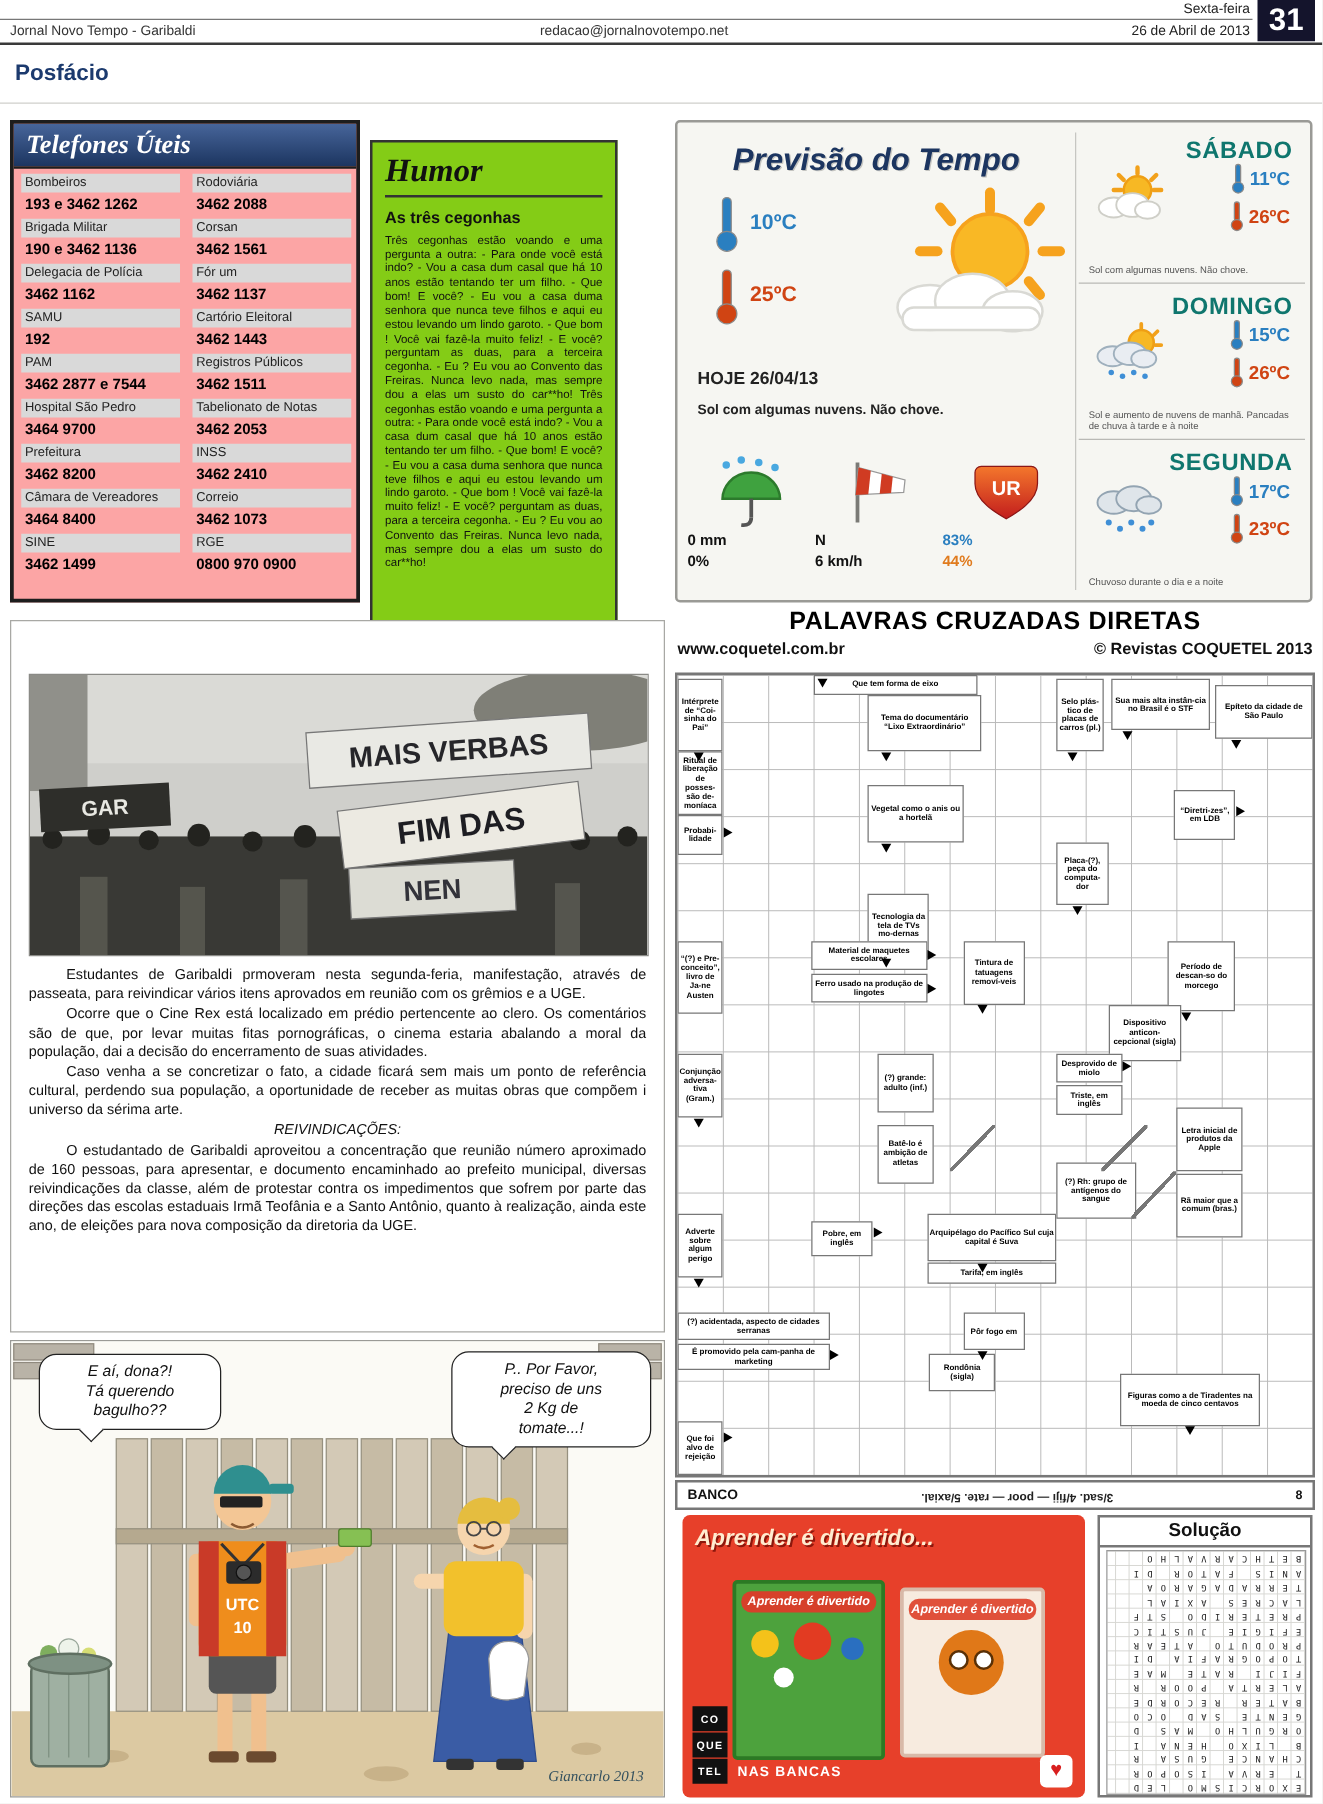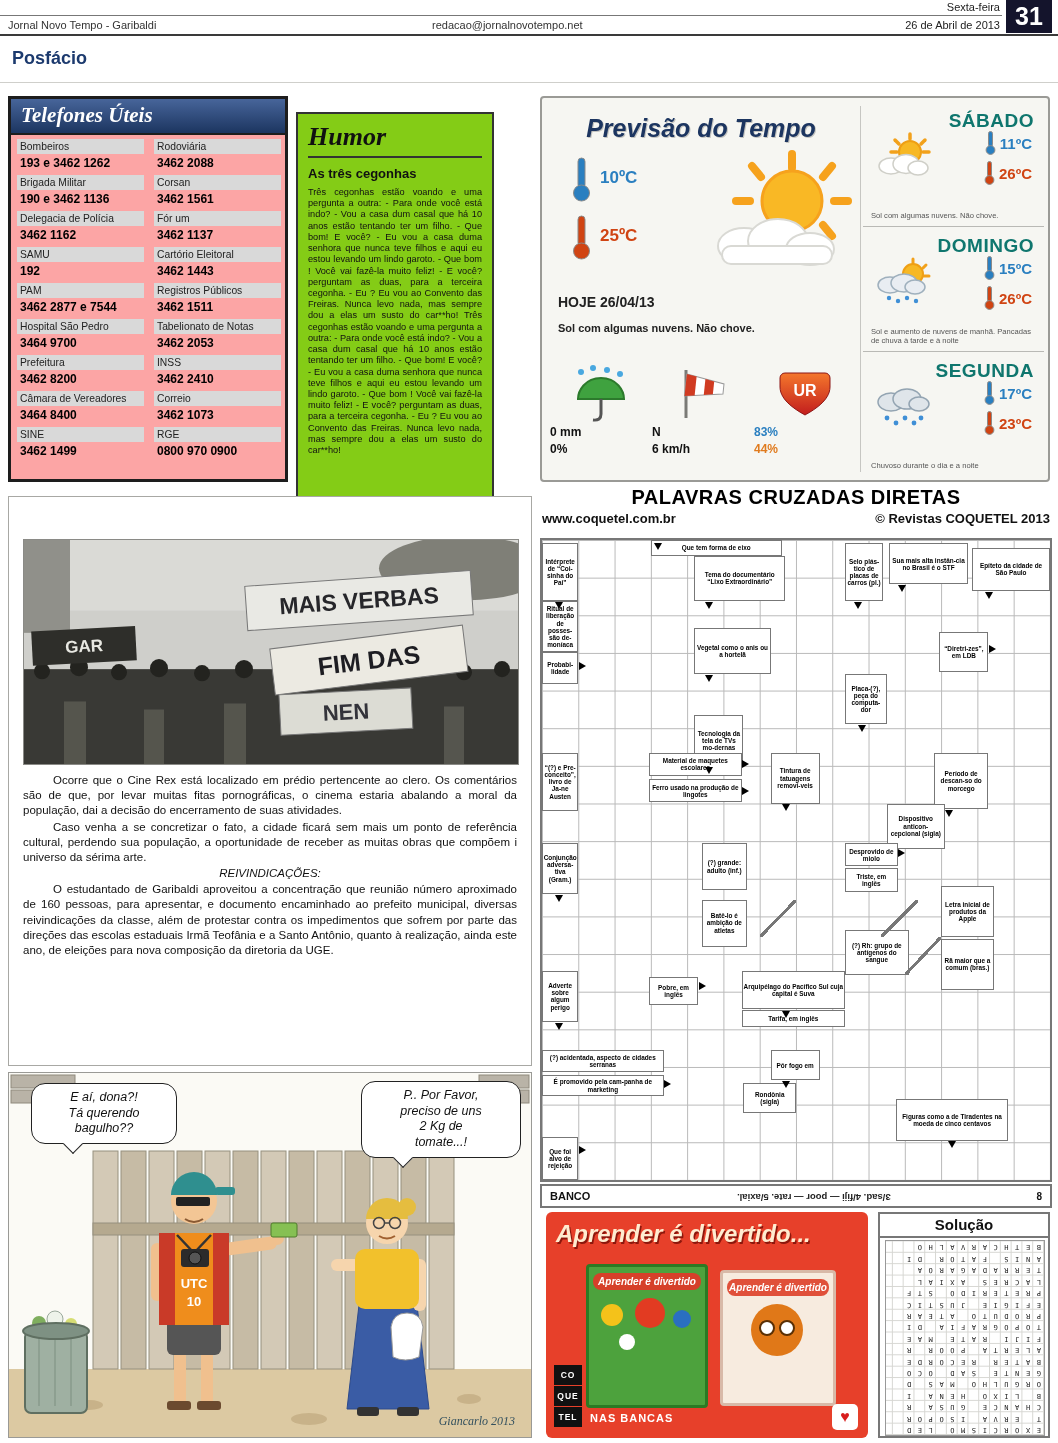--- a/index.html
+++ b/index.html
@@ -108,21 +108,21 @@
   .cw-banco{position:absolute;left:0;top:698px;width:508px;height:20px;border:2px solid #777;display:flex;
             align-items:center;background:#fff;}
   .banco-label{font-size:11px;font-weight:bold;padding:0 8px;}
   .banco-text{flex:1;text-align:center;}
   .banco-text span{display:inline-block;transform:rotate(180deg);font-size:9.5px;font-weight:bold;color:#222;}
   .banco-num{font-size:10px;font-weight:bold;padding:0 8px;}
 
   
   #ad{position:absolute;left:546px;top:1212px;width:322px;height:226px;background:#e7402a;border-radius:6px;
       box-sizing:border-box;overflow:hidden;}
-  .ad-headline{position:absolute;left:10px;top:8px;font-size:24px;font-weight:bold;font-style:italic;
+  .ad-headline{position:absolute;left:10px;top:8px;font-size:18px;font-weight:bold;font-style:italic;
                color:#ffecd0;text-shadow:1.5px 1.5px 0 #8c170c;}
   .ad-book1{position:absolute;left:40px;top:52px;width:122px;height:144px;background:#4da23d;
             border:3px solid #2c7a24;border-radius:4px;box-sizing:border-box;}
   .ad-book2{position:absolute;left:174px;top:58px;width:116px;height:136px;background:#f7ebdf;
             border:3px solid #d8b9a8;border-radius:4px;box-sizing:border-box;}
   .bk-ribbon{margin:6px 4px 0;background:#d6402a;color:#fff;font-style:italic;font-weight:bold;
              font-size:10px;text-align:center;border-radius:8px;padding:3px 2px;line-height:1.1;}
   .bk-ribbon2{background:#e0503a;}
   .bk-art{position:relative;height:72px;}
   .dot{position:absolute;border-radius:50%;}
@@ -495,20 +495,21 @@
           <rect x="248" y="96" width="194" height="46" fill="#eceae2" stroke="#777"></rect>
           <text x="345" y="128" text-anchor="middle" font-size="25" font-weight="bold" fill="#1d1d22">FIM DAS</text>
         </g>
         <g transform="rotate(-3 322 172)">
           <rect x="256" y="150" width="132" height="40" fill="#dcdcd4" stroke="#777"></rect>
           <text x="322" y="178" text-anchor="middle" font-size="22" font-weight="bold" fill="#33333a">NEN</text>
         </g>
       </svg>
     </div>
     <div id="article-body">
+        <p>Estudantes de Garibaldi prmoveram nesta segunda-feria, manifestação, através de passeata, para reivindicar vários itens aprovados em reunião com os grêmios e a UGE.</p>
         <p>Ocorre que o Cine Rex está localizado em prédio pertencente ao clero. Os comentários são de que, por levar muitas fitas pornográficas, o cinema estaria abalando a moral da população, dai a decisão do encerramento de suas atividades.</p>
         <p>Caso venha a se concretizar o fato, a cidade ficará sem mais um ponto de referência cultural, perdendo sua população, a oportunidade de receber as muitas obras que compõem i universo da sérima arte.</p>
         <p class="art-center">REIVINDICAÇÕES:</p>
         <p>O estudantado de Garibaldi aproveitou a concentração que reunião número aproximado de 160 pessoas, para apresentar, e documento encaminhado ao prefeito municipal, diversas reivindicações da classe, além de protestar contra os impedimentos que sofrem por parte das direções das escolas estaduais Irmã Teofânia e a Santo Antônio, quanto à realização, ainda este ano, de eleições para nova composição da diretoria da UGE.</p>
       </div>
   </div>
 
   <div id="cartoon">
     <svg width="522" height="364" viewBox="0 0 522 364">
       <rect width="522" height="364" fill="#fbfaf5"></rect>

